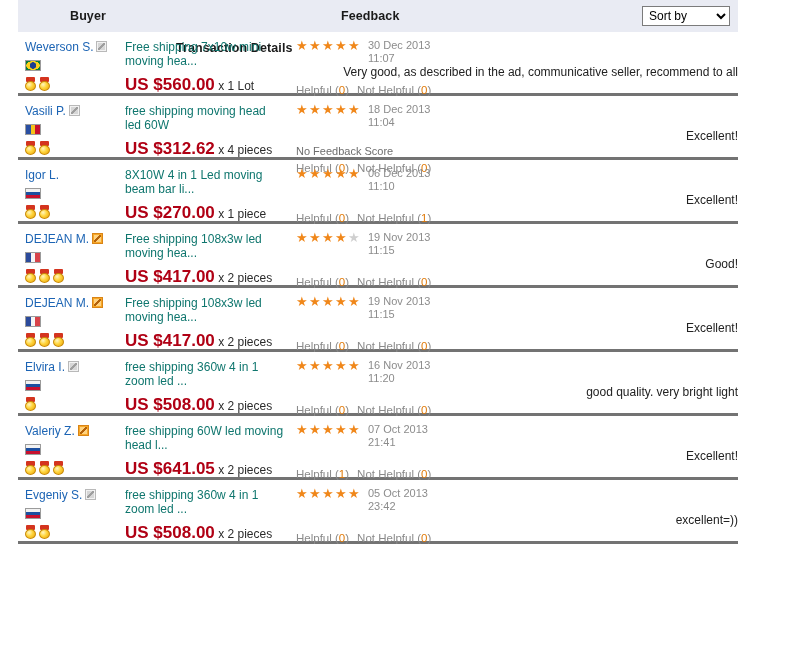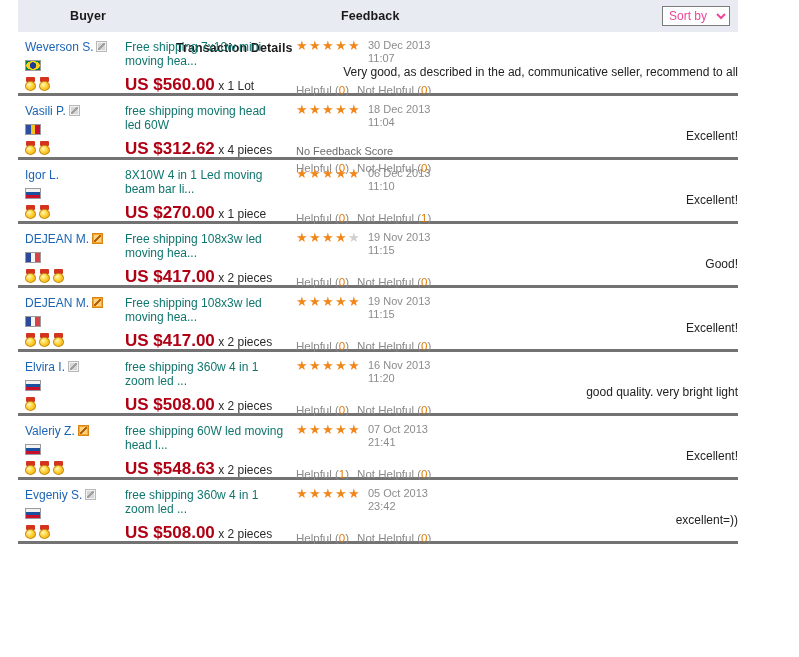--- a/index.html
+++ b/index.html
@@ -43,22 +43,22 @@
   .th-feedback { left: 278px; }
 
   .sort-wrap {
     position: absolute;
     right: 8px;
     top: 6px;
   }
   select.sort-by {
     font-family: "Liberation Sans", sans-serif;
     font-size: 12px;
-    color: #ec4899;
-    width: 68px;
+    color: #000000;
+    width: 88px;
     height: 20px;
     padding: 1px 2px;
     border: 1px solid #7b7b7b;
     background: #ffffff;
     border-radius: 0;
   }
 
   
   .rows {
     margin-left: 18px;
@@ -414,21 +414,21 @@
         </div>
       </div>
       <div class="fb-row">
         <div class="col-buyer">
           <div class="buyer-line"><a class="buyer-name">Valeriy Z.</a><span class="score-icon orange"></span></div>
           <span class="flag flag-ru"></span>
           <div class="medals"><span class="medal"></span><span class="medal"></span><span class="medal"></span></div>
         </div>
         <div class="col-transaction">
           <a class="item-title">free shipping 60W led moving head l...</a>
-          <div class="price-line"><span class="price">US $548.63</span><span> x 2 pieces</span></div>
+          <div class="price-line"><span class="price">US $641.05</span><span> x 2 pieces</span></div>
         </div>
         <div class="col-feedback">
           <div class="rating-line">
             <div class="stars"><span class="star">★</span><span class="star">★</span><span class="star">★</span><span class="star">★</span><span class="star">★</span></div>
             <div class="date">
               <div>07 Oct 2013</div>
               <div>21:41</div>
             </div>
           </div>
           <div class="comment">Excellent!</div>

